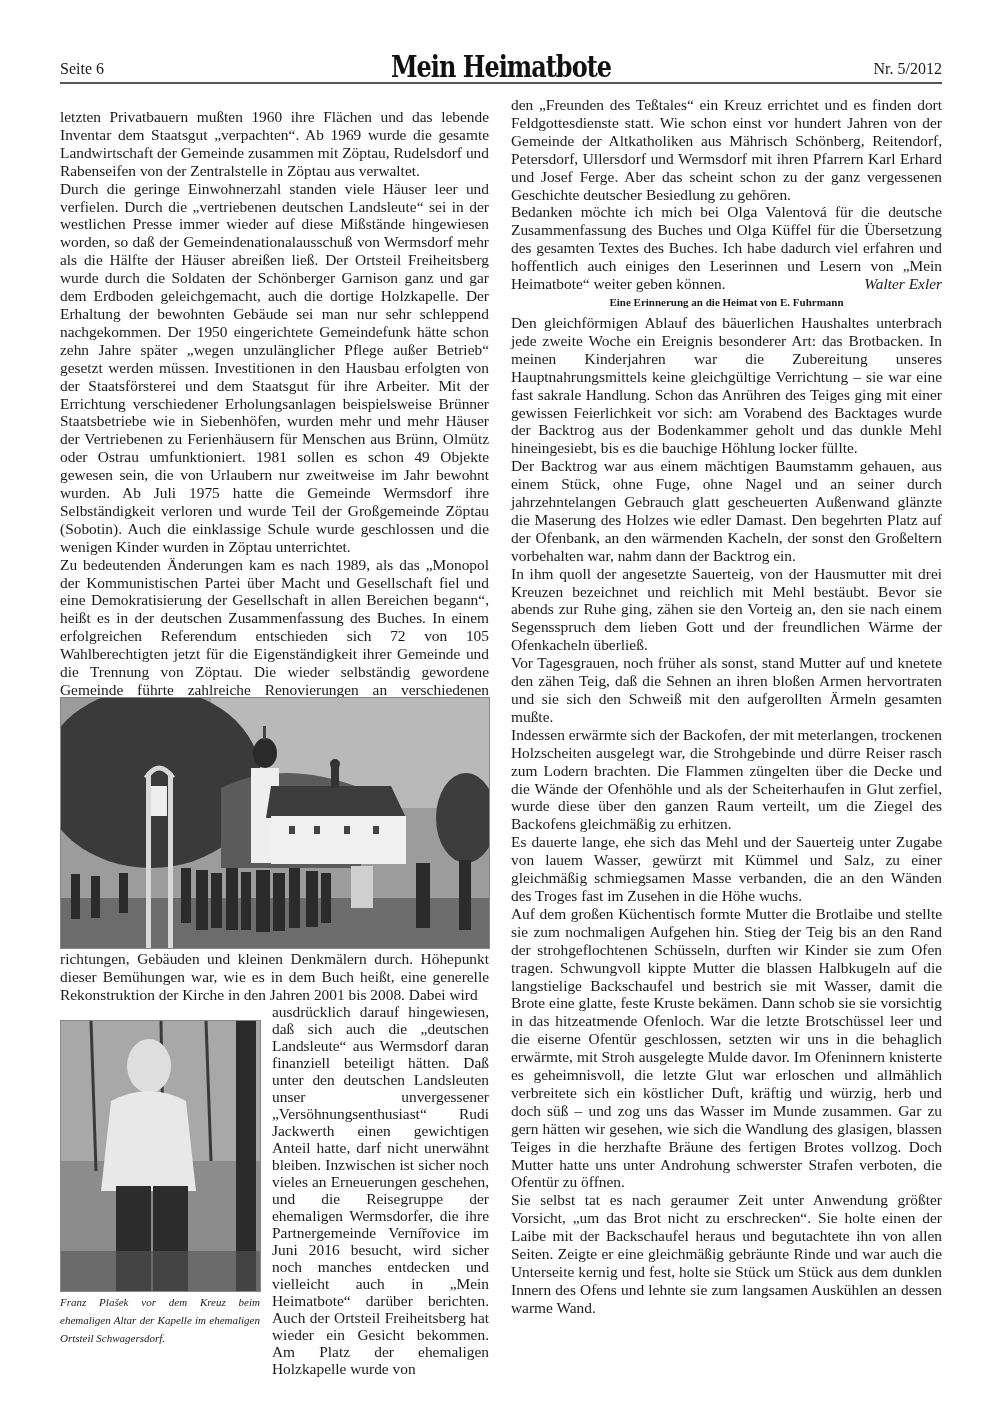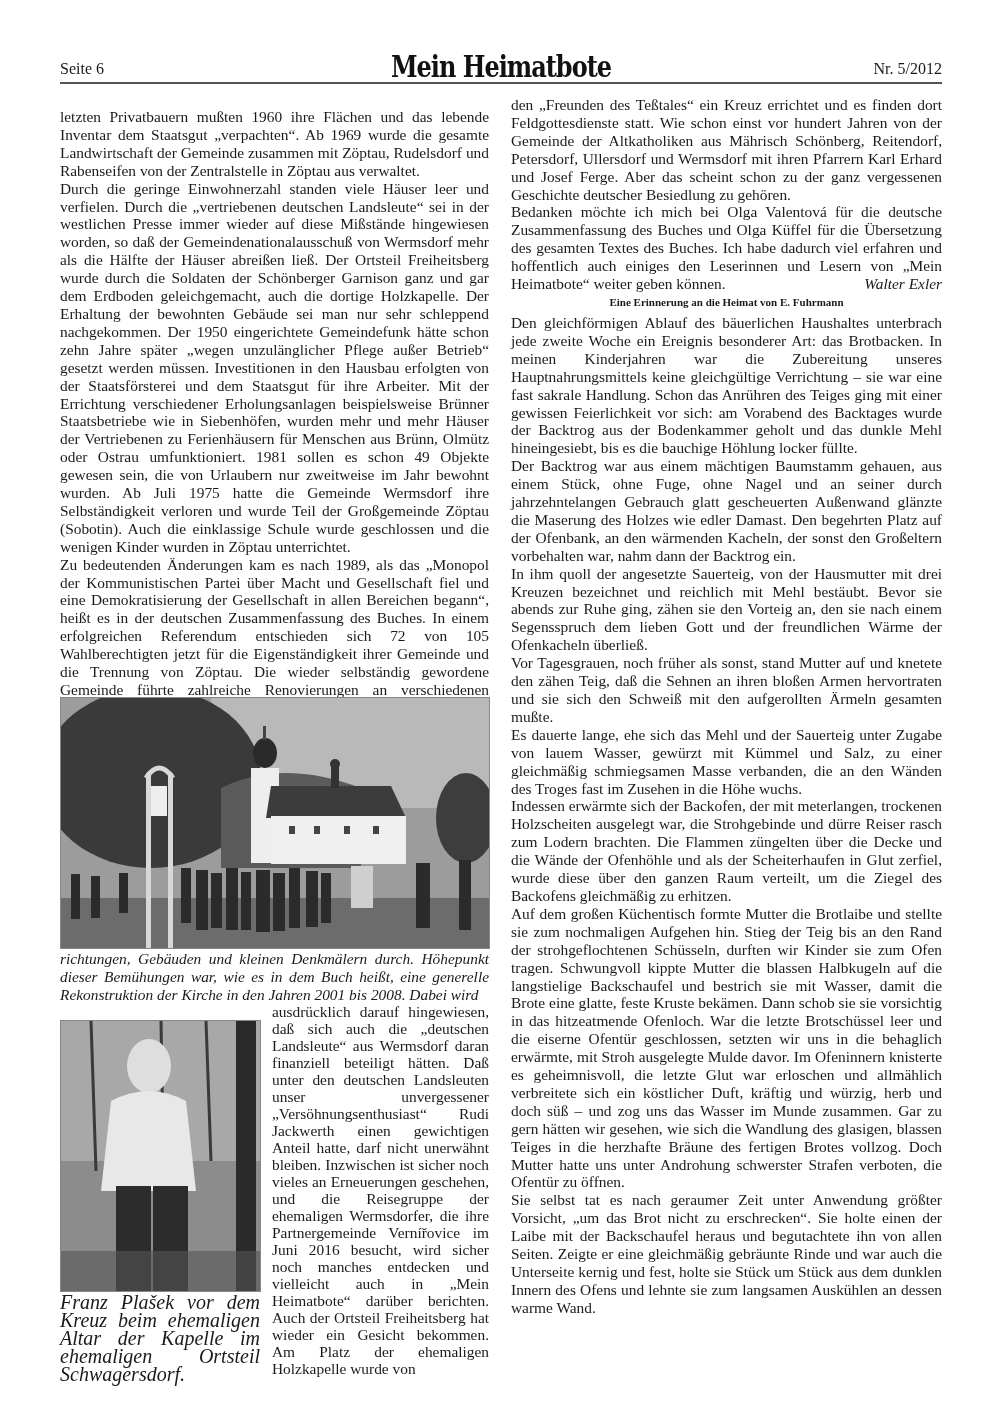--- a/index.html
+++ b/index.html
@@ -19,25 +19,25 @@
   .left { left: 60px; top: 92px; width: 429px; }
   .right { left: 511px; top: 80px; width: 431px; }
 
   .photo { position: absolute; border: 1px solid #888; overflow: hidden; }
   .photo-church { left: 60px; top: 697px; width: 428px; height: 250px;
                   background: linear-gradient(180deg, #8a8a8a 0%, #b5b5b5 40%, #6e6e6e 62%, #4a4a4a 75%, #7d7d7d 100%); }
   .photo-man { left: 60px; top: 1020px; width: 199px; height: 270px;
                background: linear-gradient(180deg, #666 0%, #9a9a9a 30%, #5a5a5a 70%, #2e2e2e 100%); }
 
   .caption { position: absolute; left: 60px; top: 1294px; width: 200px; font-style: italic;
-             font-size: 20px; line-height: 17.9px; text-align: justify; }
+             font-size: 11px; line-height: 17.9px; text-align: justify; }
   .wrapped { position: absolute; left: 272px; top: 1003px; width: 217px; font-size: 15.4px;
              line-height: 17px; text-align: justify; }
   .left-after { position: absolute; left: 60px; top: 950px; width: 429px; font-size: 15.4px;
-                line-height: 17.9px; text-align: justify; font-style: italic; }
+                line-height: 17.9px; text-align: justify; }
 
   .signature { float: right; font-style: italic; }
   .title { text-align: center; font-weight: bold; font-size: 21px; line-height: 26px; margin-top: 24px; }
   .subtitle { text-align: center; font-weight: bold; font-size: 11px; line-height: 19px; margin-bottom: 2px; }
 </style>
 </head>
 <body>
 
 <div class="header">
   <span class="page-no">Seite 6</span>
@@ -124,17 +124,17 @@
   <p>den „Freunden des Teßtales“ ein Kreuz errichtet und es finden dort Feldgottesdienste statt. Wie schon einst vor hundert Jahren von der Gemeinde der Altkatholiken aus Mährisch Schönberg, Reitendorf, Petersdorf, Ullersdorf und Wermsdorf mit ihren Pfarrern Karl Erhard und Josef Ferge. Aber das scheint schon zu der ganz vergessenen Geschichte deutscher Besiedlung zu gehören.</p>
   <p>
     <span>Bedanken möchte ich mich bei Olga Valentová für die deutsche Zusammenfassung des Buches und Olga Küffel für die Übersetzung des gesamten Textes des Buches. Ich habe dadurch viel erfahren und hoffentlich auch einiges den Leserinnen und Lesern von „Mein Heimatbote“ weiter geben können.</span>
     <span class="signature">Walter Exler</span>
   </p>
   <div class="subtitle">Eine Erinnerung an die Heimat von E. Fuhrmann</div>
   <p>Den gleichförmigen Ablauf des bäuerlichen Haushaltes unterbrach jede zweite Woche ein Ereignis besonderer Art: das Brotbacken. In meinen Kinderjahren war die Zubereitung unseres Hauptnahrungsmittels keine gleichgültige Verrichtung – sie war eine fast sakrale Handlung. Schon das Anrühren des Teiges ging mit einer gewissen Feierlichkeit vor sich: am Vorabend des Backtages wurde der Backtrog aus der Bodenkammer geholt und das dunkle Mehl hineingesiebt, bis es die bauchige Höhlung locker füllte.</p>
   <p>Der Backtrog war aus einem mächtigen Baumstamm gehauen, aus einem Stück, ohne Fuge, ohne Nagel und an seiner durch jahrzehntelangen Gebrauch glatt gescheuerten Außenwand glänzte die Maserung des Holzes wie edler Damast. Den begehrten Platz auf der Ofenbank, an den wärmenden Kacheln, der sonst den Großeltern vorbehalten war, nahm dann der Backtrog ein.</p>
   <p>In ihm quoll der angesetzte Sauerteig, von der Hausmutter mit drei Kreuzen bezeichnet und reichlich mit Mehl bestäubt. Bevor sie abends zur Ruhe ging, zähen sie den Vorteig an, den sie nach einem Segensspruch dem lieben Gott und der freundlichen Wärme der Ofenkacheln überließ.</p>
   <p>Vor Tagesgrauen, noch früher als sonst, stand Mutter auf und knetete den zähen Teig, daß die Sehnen an ihren bloßen Armen hervortraten und sie sich den Schweiß mit den aufgerollten Ärmeln gesamten mußte.</p>
+  <p>Indessen erwärmte sich der Backofen, der mit meterlangen, trockenen Holzscheiten ausgelegt war, die Strohgebinde und dürre Reiser rasch zum Lodern brachten. Die Flammen züngelten über die Decke und die Wände der Ofenhöhle und als der Scheiterhaufen in Glut zerfiel, wurde diese über den ganzen Raum verteilt, um die Ziegel des Backofens gleichmäßig zu erhitzen.</p>
   <p>Es dauerte lange, ehe sich das Mehl und der Sauerteig unter Zugabe von lauem Wasser, gewürzt mit Kümmel und Salz, zu einer gleichmäßig schmiegsamen Masse verbanden, die an den Wänden des Troges fast im Zusehen in die Höhe wuchs.</p>
-  <p>Indessen erwärmte sich der Backofen, der mit meterlangen, trockenen Holzscheiten ausgelegt war, die Strohgebinde und dürre Reiser rasch zum Lodern brachten. Die Flammen züngelten über die Decke und die Wände der Ofenhöhle und als der Scheiterhaufen in Glut zerfiel, wurde diese über den ganzen Raum verteilt, um die Ziegel des Backofens gleichmäßig zu erhitzen.</p>
   <p>Auf dem großen Küchentisch formte Mutter die Brotlaibe und stellte sie zum nochmaligen Aufgehen hin. Stieg der Teig bis an den Rand der strohgeflochtenen Schüsseln, durften wir Kinder sie zum Ofen tragen. Schwungvoll kippte Mutter die blassen Halbkugeln auf die langstielige Backschaufel und bestrich sie mit Wasser, damit die Brote eine glatte, feste Kruste bekämen. Dann schob sie sie vorsichtig in das hitzeatmende Ofenloch. War die letzte Brotschüssel leer und die eiserne Ofentür geschlossen, setzten wir uns in die behaglich erwärmte, mit Stroh ausgelegte Mulde davor. Im Ofeninnern knisterte es geheimnisvoll, die letzte Glut war erloschen und allmählich verbreitete sich ein köstlicher Duft, kräftig und würzig, herb und doch süß – und zog uns das Wasser im Munde zusammen. Gar zu gern hätten wir gesehen, wie sich die Wandlung des glasigen, blassen Teiges in die herzhafte Bräune des fertigen Brotes vollzog. Doch Mutter hatte uns unter Androhung schwerster Strafen verboten, die Ofentür zu öffnen.</p>
   <p>Sie selbst tat es nach geraumer Zeit unter Anwendung größter Vorsicht, „um das Brot nicht zu erschrecken“. Sie holte einen der Laibe mit der Backschaufel heraus und begutachtete ihn von allen Seiten. Zeigte er eine gleichmäßig gebräunte Rinde und war auch die Unterseite kernig und fest, holte sie Stück um Stück aus dem dunklen Innern des Ofens und lehnte sie zum langsamen Auskühlen an dessen warme Wand.</p>
 </div>
 
 </body></html>

